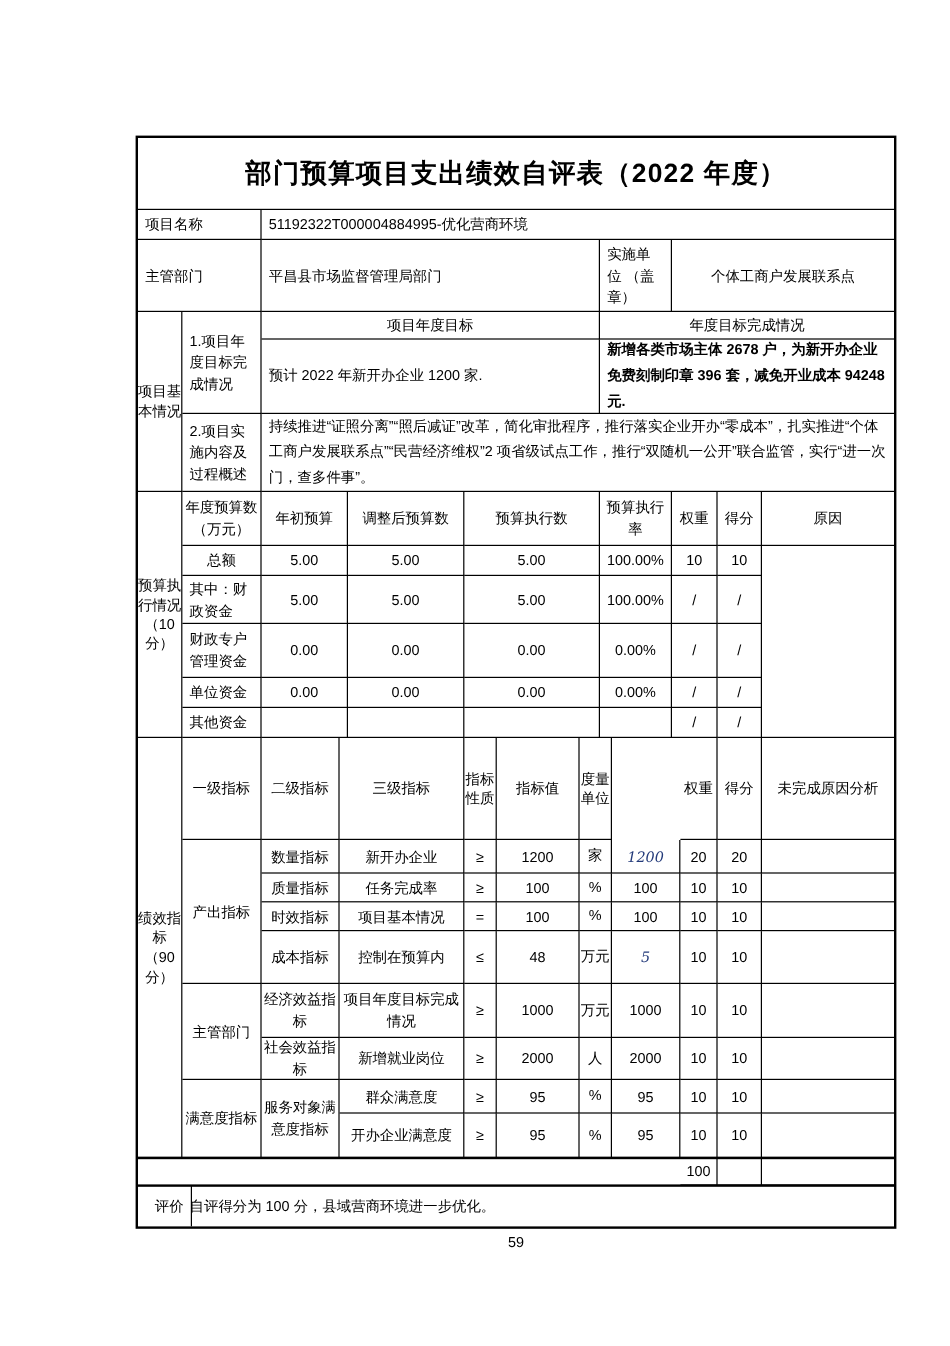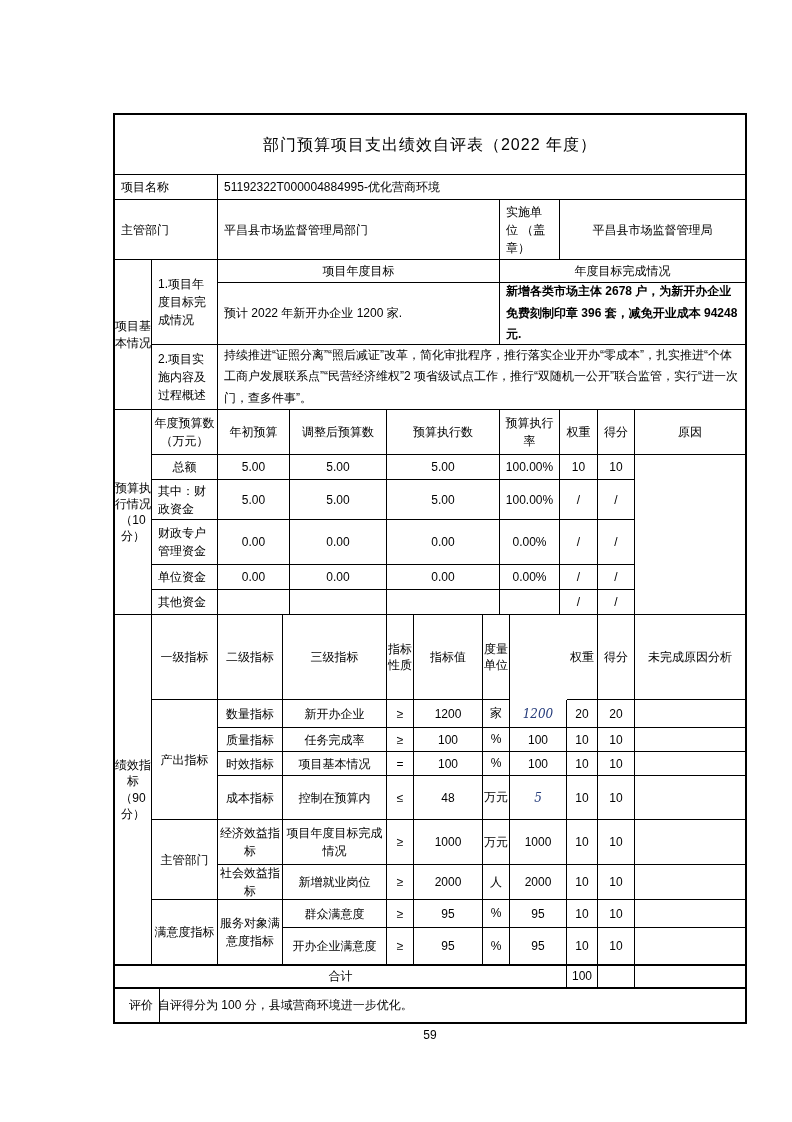--- a/index.html
+++ b/index.html
@@ -8,41 +8,41 @@
   .tbl{position:absolute;left:113px;top:113px;width:630px;height:907px;border:2px solid #000;}
   .c{position:absolute;box-sizing:border-box;border-right:1px solid #000;border-bottom:1px solid #000;
      display:flex;align-items:center;justify-content:center;text-align:center;
      font-size:12px;line-height:1.5;padding:1px 2px;overflow:hidden;}
   .tl{justify-content:flex-start;text-align:left;padding:2px 6px;}
   .er{border-right:none;}
   .eb{border-bottom:none;}
   .b{font-weight:bold;}
   .i{}
   .ival{font-style:italic;font-family:"DejaVu Serif","Liberation Serif",serif;}
-  .title-cell{font-size:16px;font-weight:normal;letter-spacing:1px;}
+  .title-cell{font-size:22px;font-weight:bold;letter-spacing:1px;}
   .stack{padding:0;line-height:1.35;}
   .lh18{line-height:1.8;}
   .hline{position:absolute;left:0;width:630px;height:2px;background:#000;z-index:5;}
   .pageno{position:absolute;left:113px;top:1028px;width:634px;text-align:center;font-size:12px;}
 </style>
 </head>
 <body>
 
 <div class="page">
   <div class="tbl">
 
     <div class="c er title-cell" style="left:0;top:0;width:630px;height:60px">部门预算项目支出绩效自评表（2022 年度）</div>
 
     <div class="c tl" style="left:0;top:60px;width:103px;height:25px">项目名称</div>
     <div class="c tl er" style="left:103px;top:60px;width:527px;height:25px">51192322T000004884995-优化营商环境</div>
 
     <div class="c tl" style="left:0;top:85px;width:103px;height:60px">主管部门</div>
     <div class="c tl" style="left:103px;top:85px;width:282px;height:60px">平昌县市场监督管理局部门</div>
     <div class="c tl" style="left:385px;top:85px;width:60px;height:60px">实施单位 （盖章）</div>
-    <div class="c er" style="left:445px;top:85px;width:185px;height:60px">平昌县市场监督管理局</div>
+    <div class="c er" style="left:445px;top:85px;width:185px;height:60px">个体工商户发展联系点</div>
 
     <div class="c stack" style="left:0;top:145px;width:37px;height:150px">项目基本情况</div>
     <div class="c tl" style="left:37px;top:145px;width:66px;height:85px">1.项目年度目标完成情况</div>
     <div class="c" style="left:103px;top:145px;width:282px;height:23px">项目年度目标</div>
     <div class="c er" style="left:385px;top:145px;width:245px;height:23px">年度目标完成情况</div>
     <div class="c tl lh18" style="left:103px;top:168px;width:282px;height:62px">预计 2022 年新开办企业 1200 家.</div>
     <div class="c tl er b lh18" style="left:385px;top:168px;width:245px;height:62px">新增各类市场主体 2678 户，为新开办企业免费刻制印章 396 套，减免开业成本 94248 元.</div>
     <div class="c tl" style="left:37px;top:230px;width:66px;height:65px">2.项目实施内容及过程概述</div>
     <div class="c tl er lh18" style="left:103px;top:230px;width:527px;height:65px">持续推进“证照分离”“照后减证”改革，简化审批程序，推行落实企业开办“零成本”，扎实推进“个体工商户发展联系点”“民营经济维权”2 项省级试点工作，推行“双随机一公开”联合监管，实行“进一次门，查多件事”。</div>
 
@@ -186,21 +186,20 @@
 
     <div class="c" style="left:168px;top:813px;width:104px;height:37px">开办企业满意度</div>
     <div class="c" style="left:272px;top:813px;width:27px;height:37px">≥</div>
     <div class="c" style="left:299px;top:813px;width:69px;height:37px">95</div>
     <div class="c stack" style="left:368px;top:813px;width:27px;height:37px">%</div>
     <div class="c" style="left:395px;top:813px;width:57px;height:37px">95</div>
     <div class="c" style="left:452px;top:813px;width:31px;height:37px">10</div>
     <div class="c" style="left:483px;top:813px;width:37px;height:37px">10</div>
     <div class="c er" style="left:520px;top:813px;width:110px;height:37px"></div>
 
-    <div class="c" style="left:0;top:850px;width:452px;height:23px">合计</div>
     <div class="c" style="left:452px;top:850px;width:31px;height:23px">100</div>
     <div class="c" style="left:483px;top:850px;width:37px;height:23px"></div>
     <div class="c er" style="left:520px;top:850px;width:110px;height:23px"></div>
 
     <div class="c eb" style="left:8px;top:873px;width:37px;height:34px">评价</div>
     <div class="c tl er eb i" style="left:37px;top:873px;width:593px;height:34px">自评得分为 100 分，县域营商环境进一步优化。</div>
 
     <div class="hline" style="top:849px"></div>
     <div class="hline" style="top:872px"></div>
   </div>

